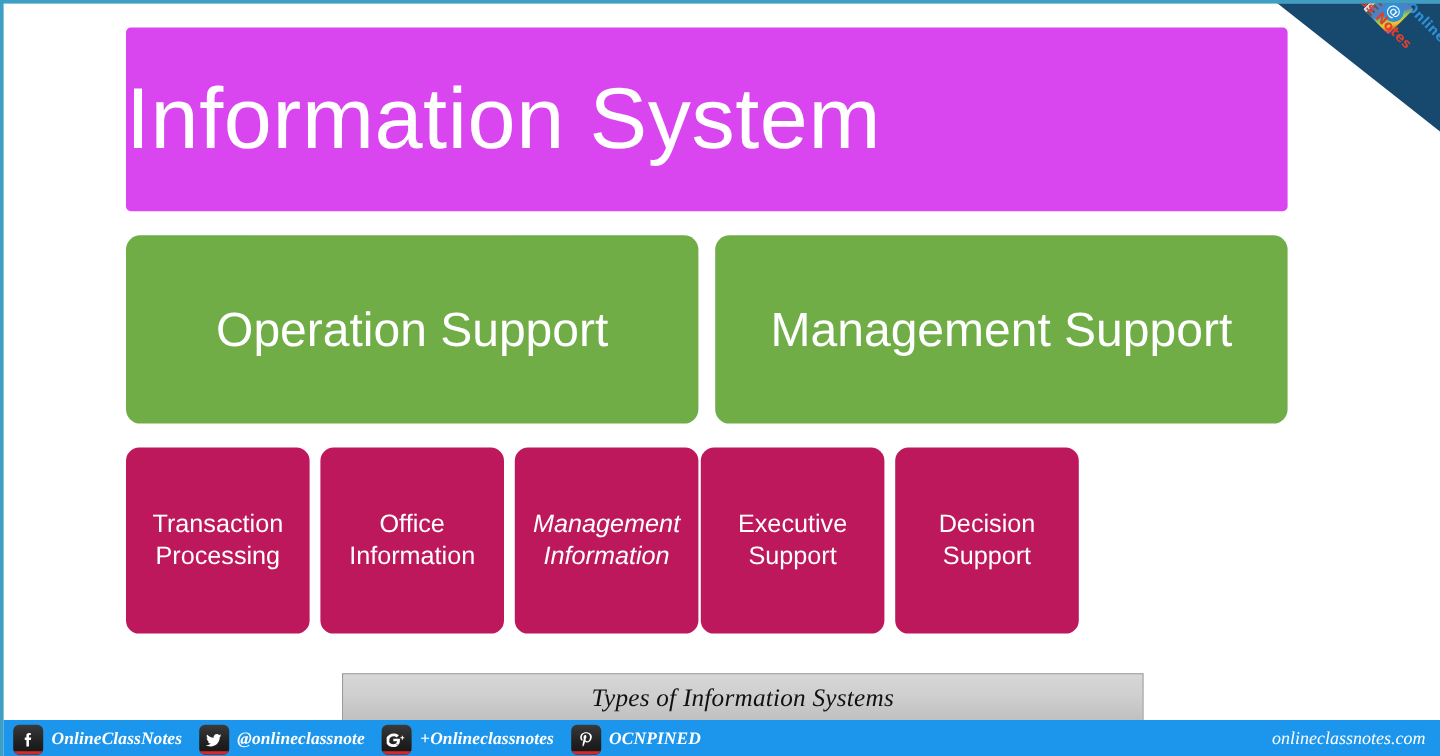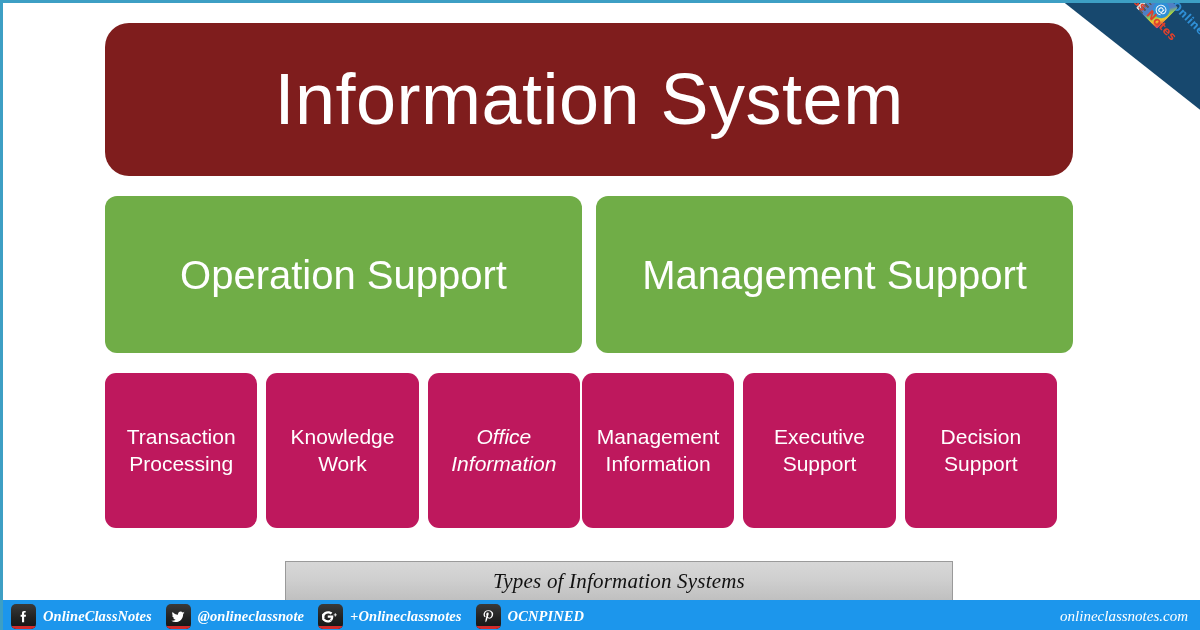--- a/index.html
+++ b/index.html
@@ -119,25 +119,24 @@
   
   #title-row {
     left: 102px;
     top: 20px;
     width: 968px;
     height: 153px;
   }
   #title-box {
     width: 100%;
     height: 100%;
-    background: #7f1d1d;
-    border-radius: 24px;
-    display: flex;
-    align-items: center;
-    justify-content: center;
+    background: #d946ef;
+    border-radius: 4px;
+    display: flex;
+    align-items: center;
   }
   #title-box .label {
     color: #ffffff;
     font-size: 72px;
     font-weight: 400;
     line-height: 1.05;
     letter-spacing: .5px;
     text-align: center;
   }
 
@@ -311,26 +310,20 @@
 
     <div class="row" id="blue-row">
 
       <div class="blue-box">
         <span class="label">
           <span>Transaction</span><br>
           <span>Processing</span>
         </span>
       </div>
 
-      <div class="blue-box">
-        <span class="label">
-          <span>Knowledge</span><br>
-          <span>Work</span>
-        </span>
-      </div>
 
       <div class="blue-box">
         <span class="label">
           <span>Office</span><br>
           <span>Information</span>
         </span>
       </div>
 
       <div class="blue-box">
         <span class="label">

